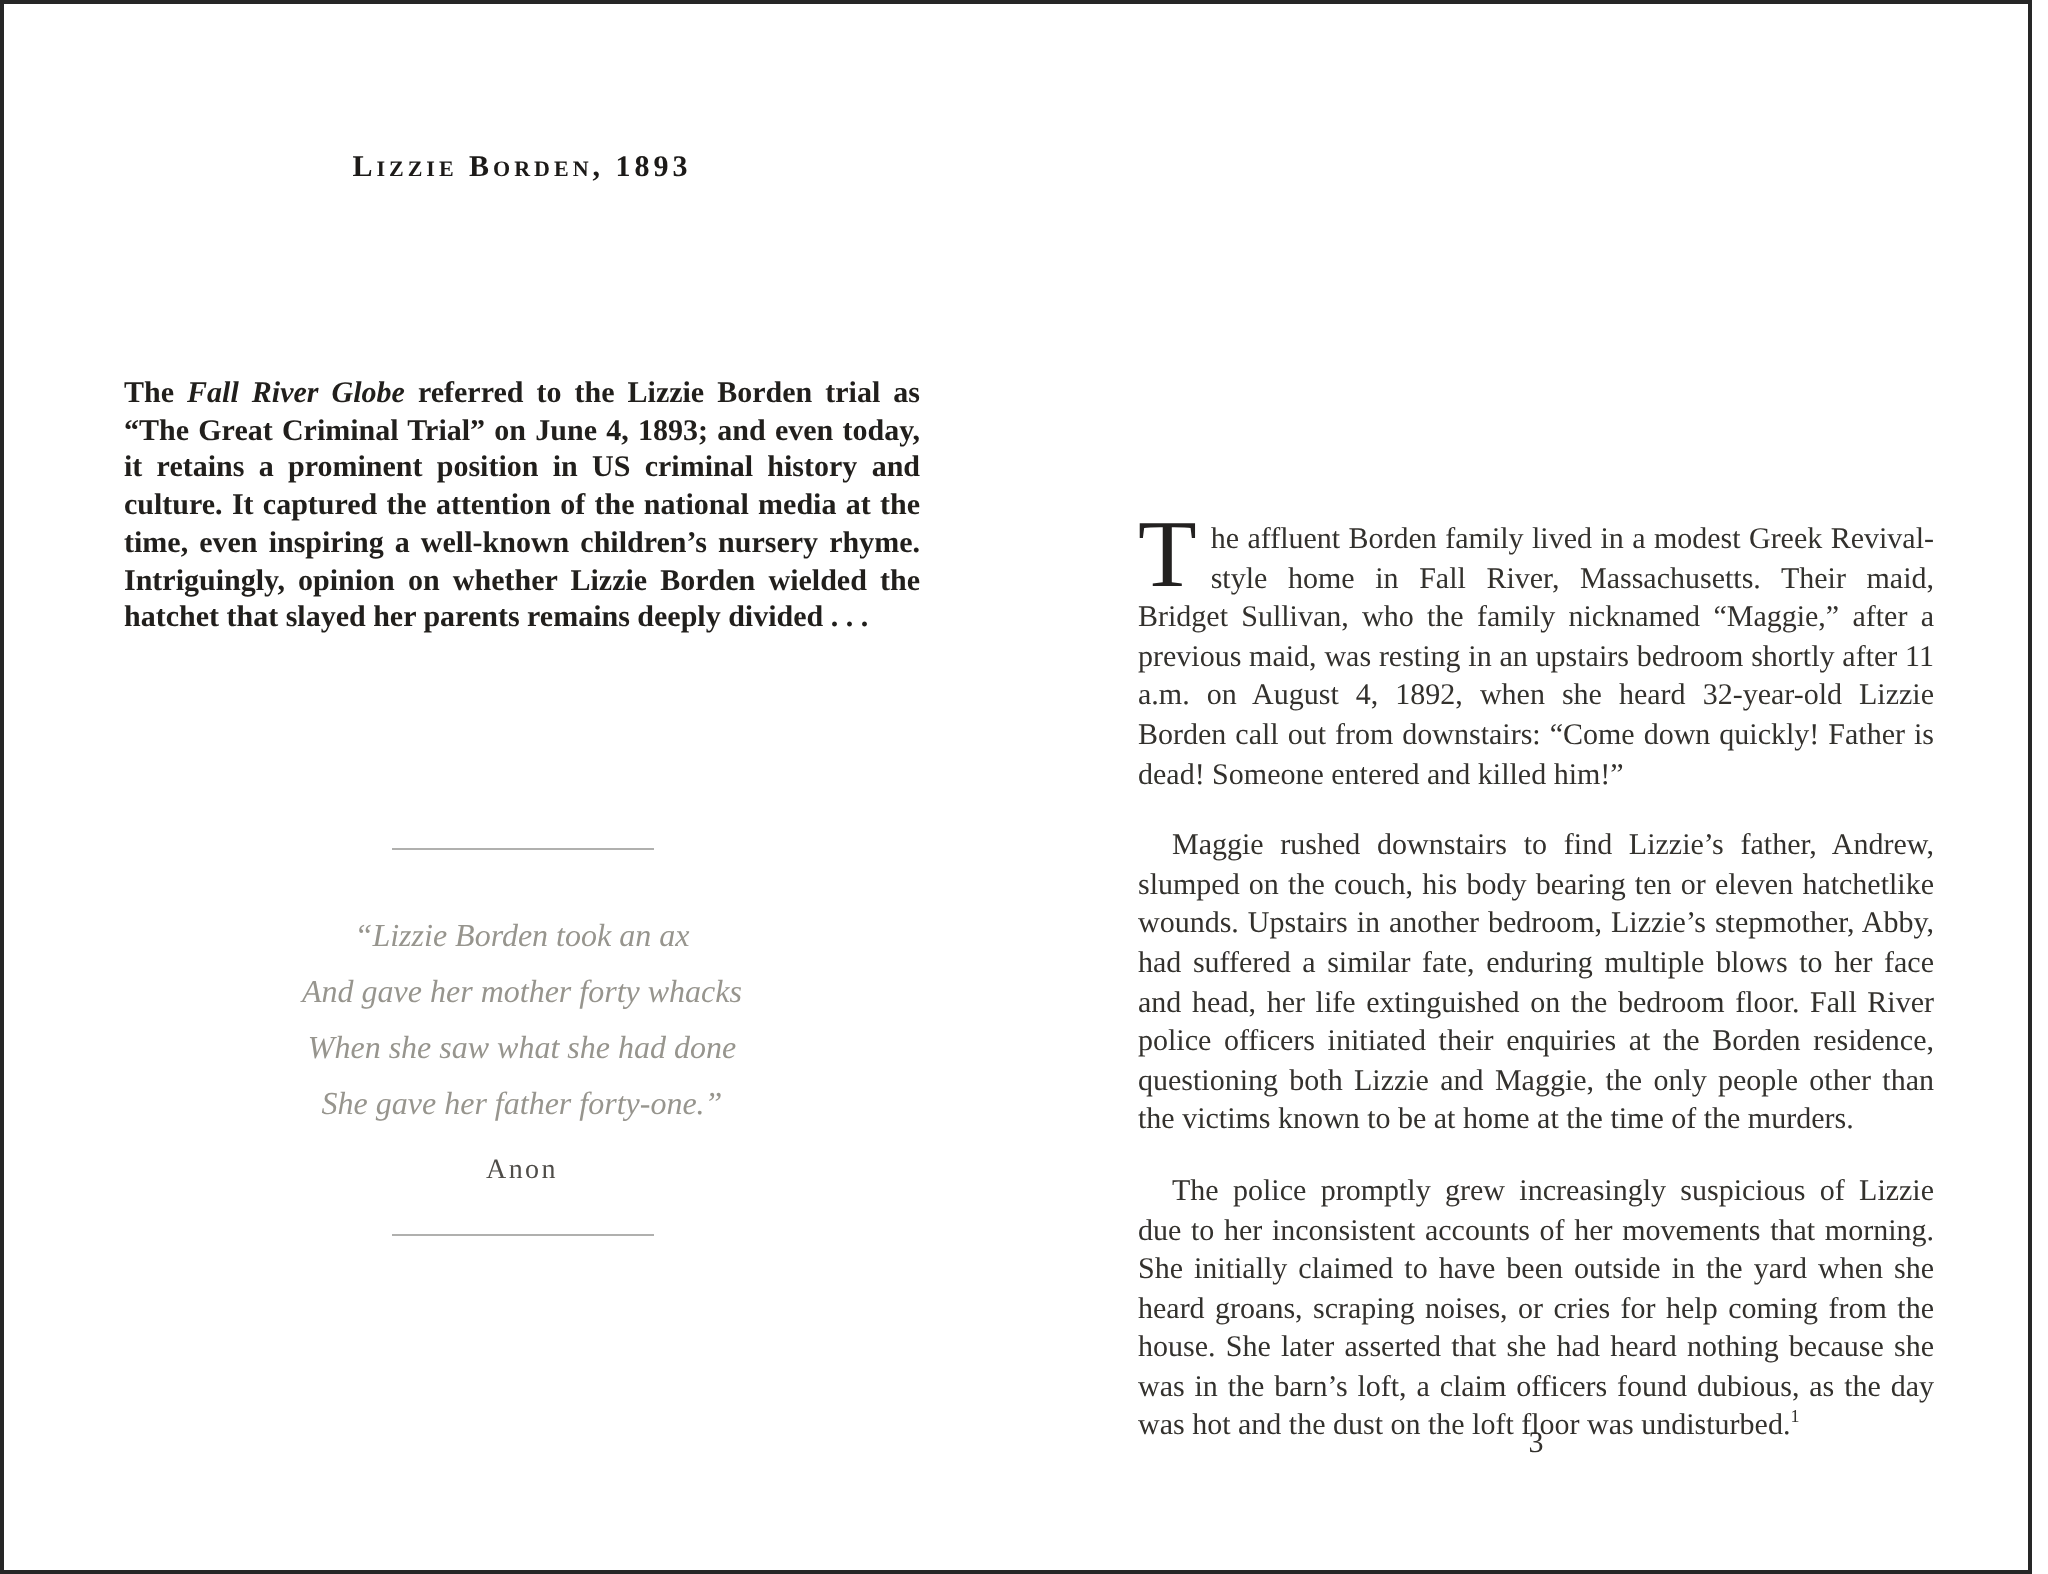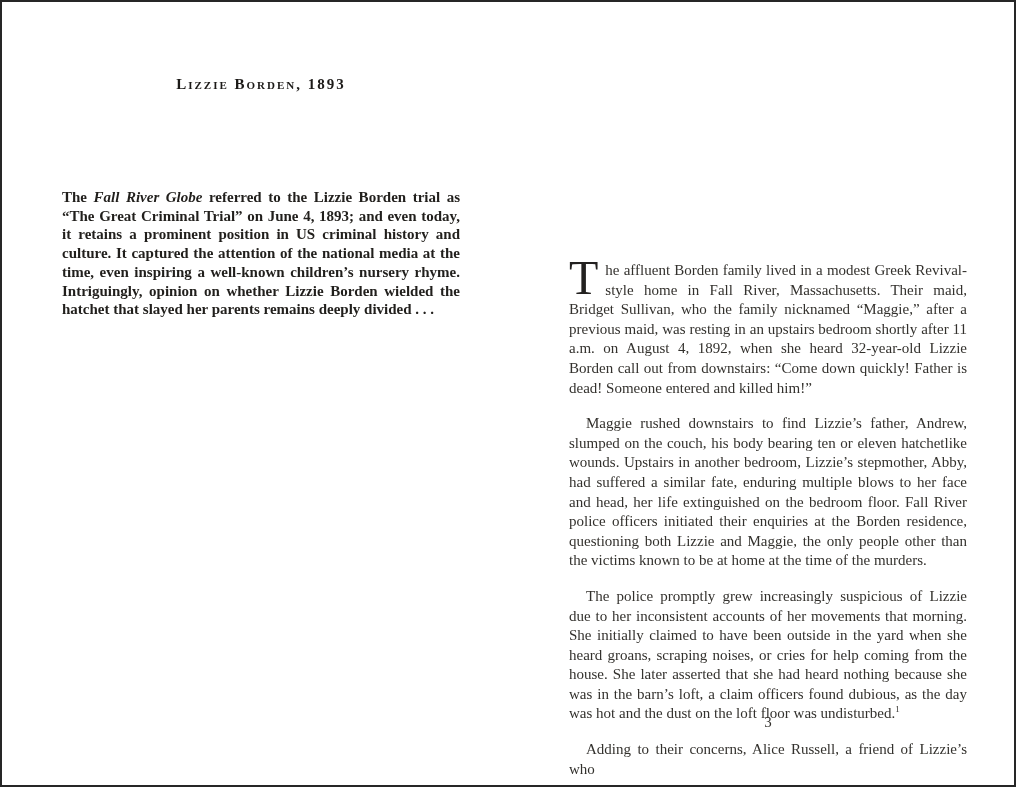--- a/index.html
+++ b/index.html
@@ -118,29 +118,39 @@
 <body>
 
 <div class="canvas">
 
   <section class="left-page">
     <div class="kicker">Lizzie Borden, 1893</div>
 
 
     <p class="intro"><span>The </span><em>Fall River Globe</em><span> referred to the Lizzie Borden trial as “The Great Criminal Trial” on June 4, 1893; and even today, it retains a prominent position in US criminal history and culture. It captured the attention of the national media at the time, even inspiring a well-known children’s nursery rhyme. Intriguingly, opinion on whether Lizzie Borden wielded the hatchet that slayed her parents remains deeply divided . . .</span></p>
 
+    <div class="quote-block">
+      <div class="rule"></div>
+      <div class="quote-lines">
+        <div class="quote-line">“Lizzie Borden took an ax</div>
+        <div class="quote-line">And gave her mother forty whacks</div>
+        <div class="quote-line">When she saw what she had done</div>
+        <div class="quote-line">She gave her father forty-one.”</div>
+      </div>
+      <div class="attribution">Anon</div>
+      <div class="rule rule-bottom"></div>
+    </div>
   </section>
 
   <section class="right-page">
     <div class="body-text">
       <p><span class="dropcap">T</span><span>he affluent Borden family lived in a modest Greek Revival-style home in Fall River, Massachusetts. Their maid, Bridget Sullivan, who the family nicknamed “Maggie,” after a previous maid, was resting in an upstairs bedroom shortly after 11 a.m. on August 4, 1892, when she heard 32-year-old Lizzie Borden call out from downstairs: “Come down quickly! Father is dead! Someone entered and killed him!”</span></p>
 
       <p>Maggie rushed downstairs to find Lizzie’s father, Andrew, slumped on the couch, his body bearing ten or eleven hatchetlike wounds. Upstairs in another bedroom, Lizzie’s stepmother, Abby, had suffered a similar fate, enduring multiple blows to her face and head, her life extinguished on the bedroom floor. Fall River police officers initiated their enquiries at the Borden residence, questioning both Lizzie and Maggie, the only people other than the victims known to be at home at the time of the murders.</p>
 
       <p><span>The police promptly grew increasingly suspicious of Lizzie due to her inconsistent accounts of her movements that morning. She initially claimed to have been outside in the yard when she heard groans, scraping noises, or cries for help coming from the house. She later asserted that she had heard nothing because she was in the barn’s loft, a claim officers found dubious, as the day was hot and the dust on the loft floor was undisturbed.</span><sup class="footnote-marker">1</sup></p>
 
-      <p>Adding to their concerns, Alice Russell, a friend of Lizzie’s who</p>
     </div>
 
     <div class="page-number">3</div>
   </section>
 
 </div>
 
 </body></html>

